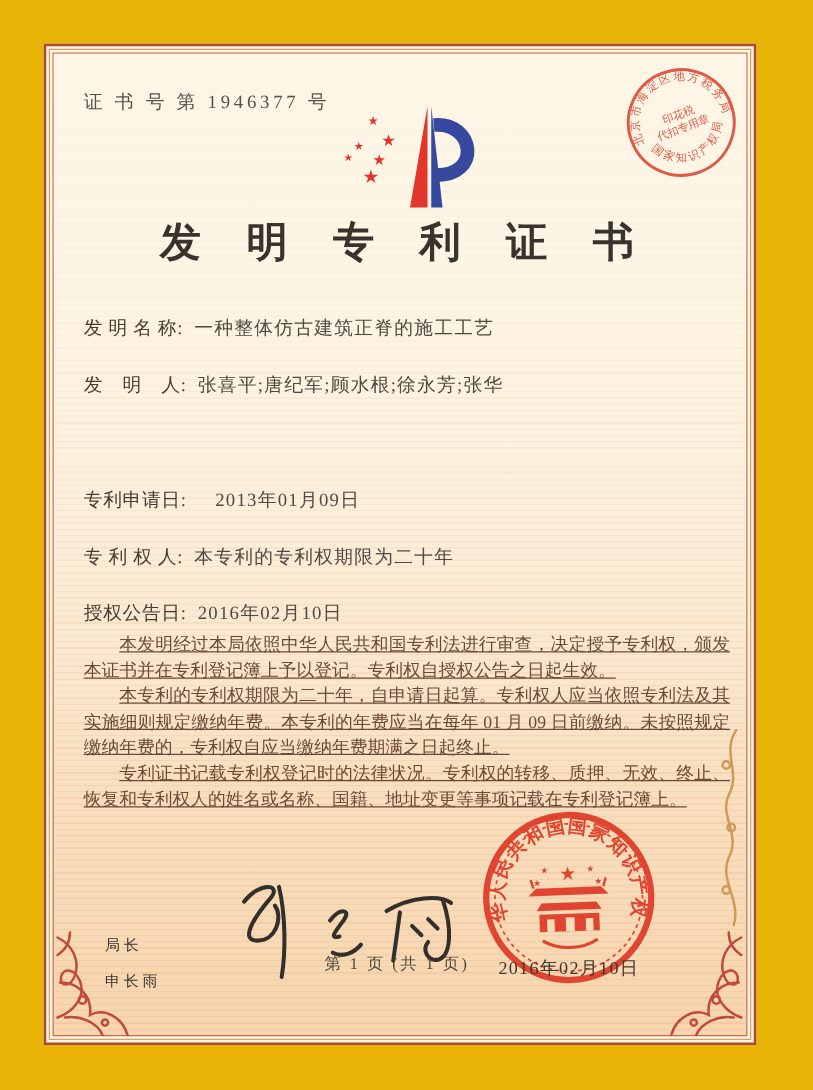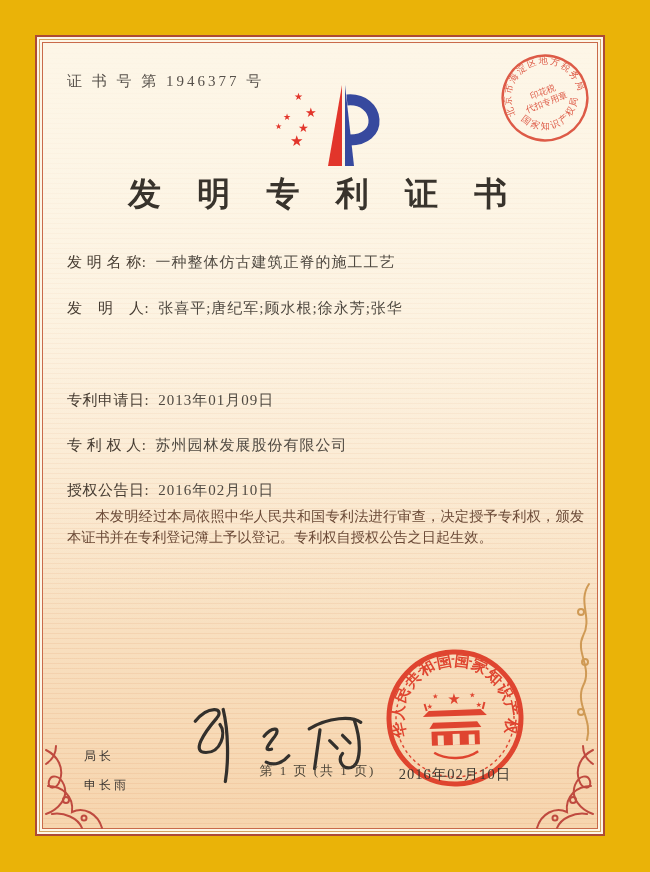--- a/index.html
+++ b/index.html
@@ -28,21 +28,21 @@
 
   .title{position:absolute;left:35px;right:50px;top:172px;text-align:center;
     font-size:33px;font-weight:600;letter-spacing:14px;color:#38332c;text-indent:14px;}
 
   .field-row{position:absolute;left:67px;display:flex;font-size:15px;white-space:pre;}
   .field-label{color:#453b31;letter-spacing:.5px;}
   .field-value{margin-left:9px;color:#4f4941;letter-spacing:1px;}
 
   .body-text{position:absolute;left:67px;top:506px;width:517px;
     font-size:14.2px;line-height:20.6px;color:#6b4a37;text-align:justify;}
-  .body-text p{margin:0;text-indent:2em;}
+  .body-text p{margin:0;text-indent:2em;text-decoration:underline;}
 
   .director{position:absolute;left:84px;top:742px;font-size:12px;color:#3a3531;letter-spacing:3px;line-height:29px;}
   .signature{position:absolute;left:163px;top:698px;width:215px;height:95px;}
 
   .seal-big{position:absolute;left:385px;top:648px;width:140px;height:140px;transform:rotate(-2deg);opacity:.93;}
   .seal-date{position:absolute;left:386px;top:765px;width:138px;text-align:center;
     font-size:14.5px;color:#3d3831;letter-spacing:1px;}
 
   .flourish-bl{position:absolute;left:40px;bottom:40px;width:100px;height:102px;}
   .flourish-br{position:absolute;right:51px;bottom:40px;width:100px;height:102px;transform:scaleX(-1);}
@@ -100,35 +100,37 @@
   <h1 class="title" style="margin:0;">发 明 专 利 证 书</h1>
 
   <div class="field-row" style="top:253px;">
     <span class="field-label">发 明 名 称:</span>
     <span class="field-value">一种整体仿古建筑正脊的施工工艺</span>
   </div>
   <div class="field-row" style="top:299px;">
     <span class="field-label">发　明　人:</span>
     <span class="field-value">张喜平;唐纪军;顾水根;徐永芳;张华</span>
   </div>
-  <div class="field-row" style="top:391px;">
+  <div class="field-row" style="top:391px;gap:14px;">
     <span class="field-label">专利申请日:</span>
     <span class="field-value">2013年01月09日</span>
   </div>
   <div class="field-row" style="top:436px;text-align:center;">
     <span class="field-label">专 利 权 人:</span>
-    <span class="field-value">苏州园林发展股份有限公司</span>
+    <span class="field-value">本专利的专利权期限为二十年</span>
   </div>
   <div class="field-row" style="top:481px;">
     <span class="field-label">授权公告日:</span>
     <span class="field-value">2016年02月10日</span>
   </div>
 
   <div class="body-text">
     <p>本发明经过本局依照中华人民共和国专利法进行审查，决定授予专利权，颁发本证书并在专利登记簿上予以登记。专利权自授权公告之日起生效。</p>
+    <p>本专利的专利权期限为二十年，自申请日起算。专利权人应当依照专利法及其实施细则规定缴纳年费。本专利的年费应当在每年 01 月 09 日前缴纳。未按照规定缴纳年费的，专利权自应当缴纳年费期满之日起终止。</p>
+    <p>专利证书记载专利权登记时的法律状况。专利权的转移、质押、无效、终止、恢复和专利权人的姓名或名称、国籍、地址变更等事项记载在专利登记簿上。</p>
   </div>
 
   <div class="director">
     <div>局长</div>
     <div>申长雨</div>
   </div>
 
   <svg class="signature" viewBox="0 0 200 85">
     <g fill="none" stroke="#33302c" stroke-width="3" stroke-linecap="round" stroke-linejoin="round">
       <path d="M30,20 C42,5 58,7 50,17 C38,31 26,49 40,49 C54,49 59,31 53,23"></path>

